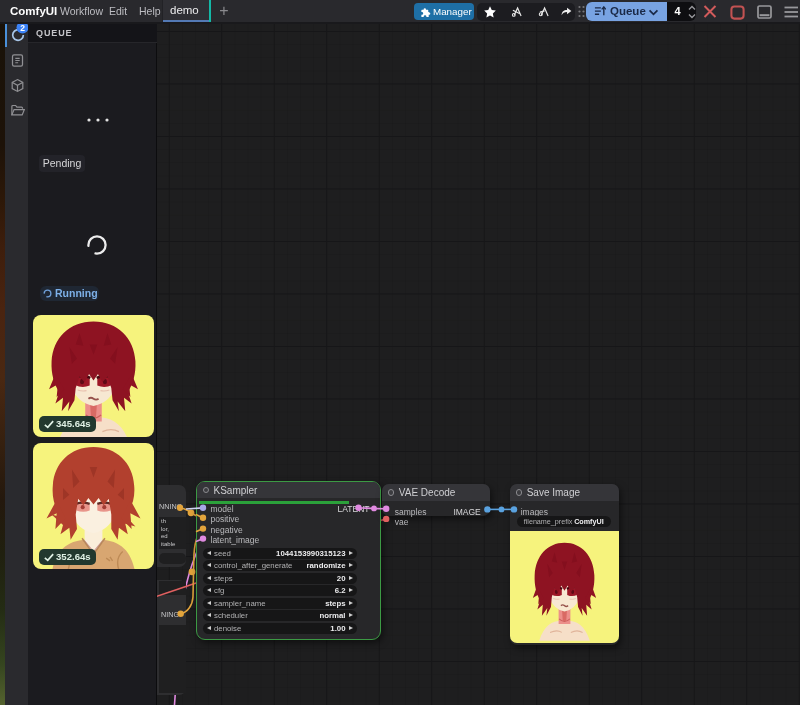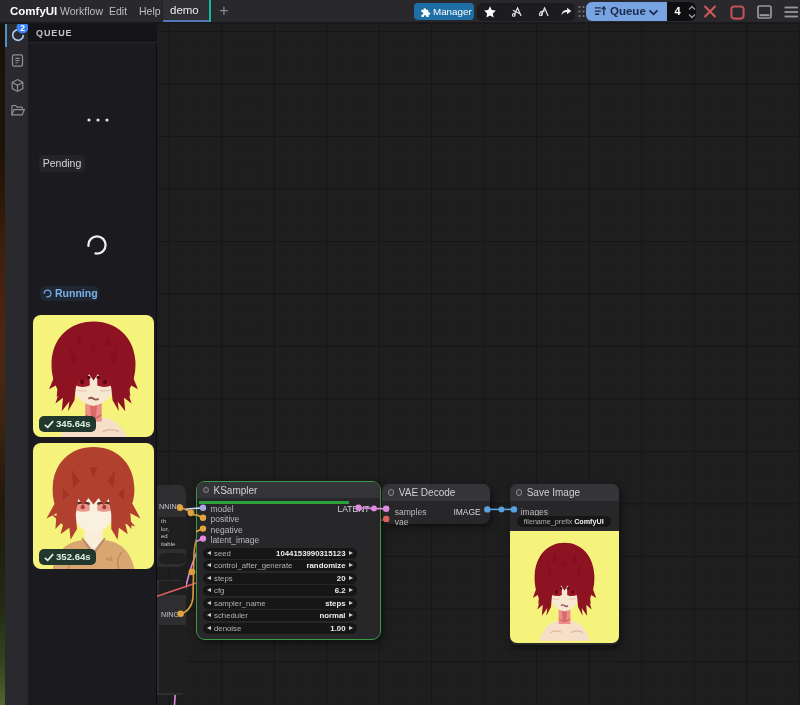--- a/index.html
+++ b/index.html
@@ -155,21 +155,21 @@
           <i class="arrR"></i>
         </div>
       <div class="widget" style="left:6.5px; top:141px; width:153.5px;">
           <i class="arrL"></i>
           <span class="wl">denoise</span>
           <span class="wv">1.00</span>
           <i class="arrR"></i>
         </div>
     </div>
 
-    <div class="node" style="left:224.8px; top:462px; width:108px; height:40px; z-index:4;">
+    <div class="node" style="left:224.8px; top:462px; width:108px; height:32px; z-index:4;">
       <div class="ntitle">
           <span class="tdot"></span>
           <span class="tt">VAE Decode</span>
         </div>
       <span class="slotlbl" style="left:13px; top:22.5px;">samples</span>
       <span class="slotlbl" style="left:13px; top:32.5px;">vae</span>
       <span class="slotlbl" style="right:9px; top:22.5px; color:#d6d6d8;">IMAGE</span>
     </div>
 
     <div class="node" style="left:352.7px; top:462px; width:109px; height:161px; z-index:4;">

